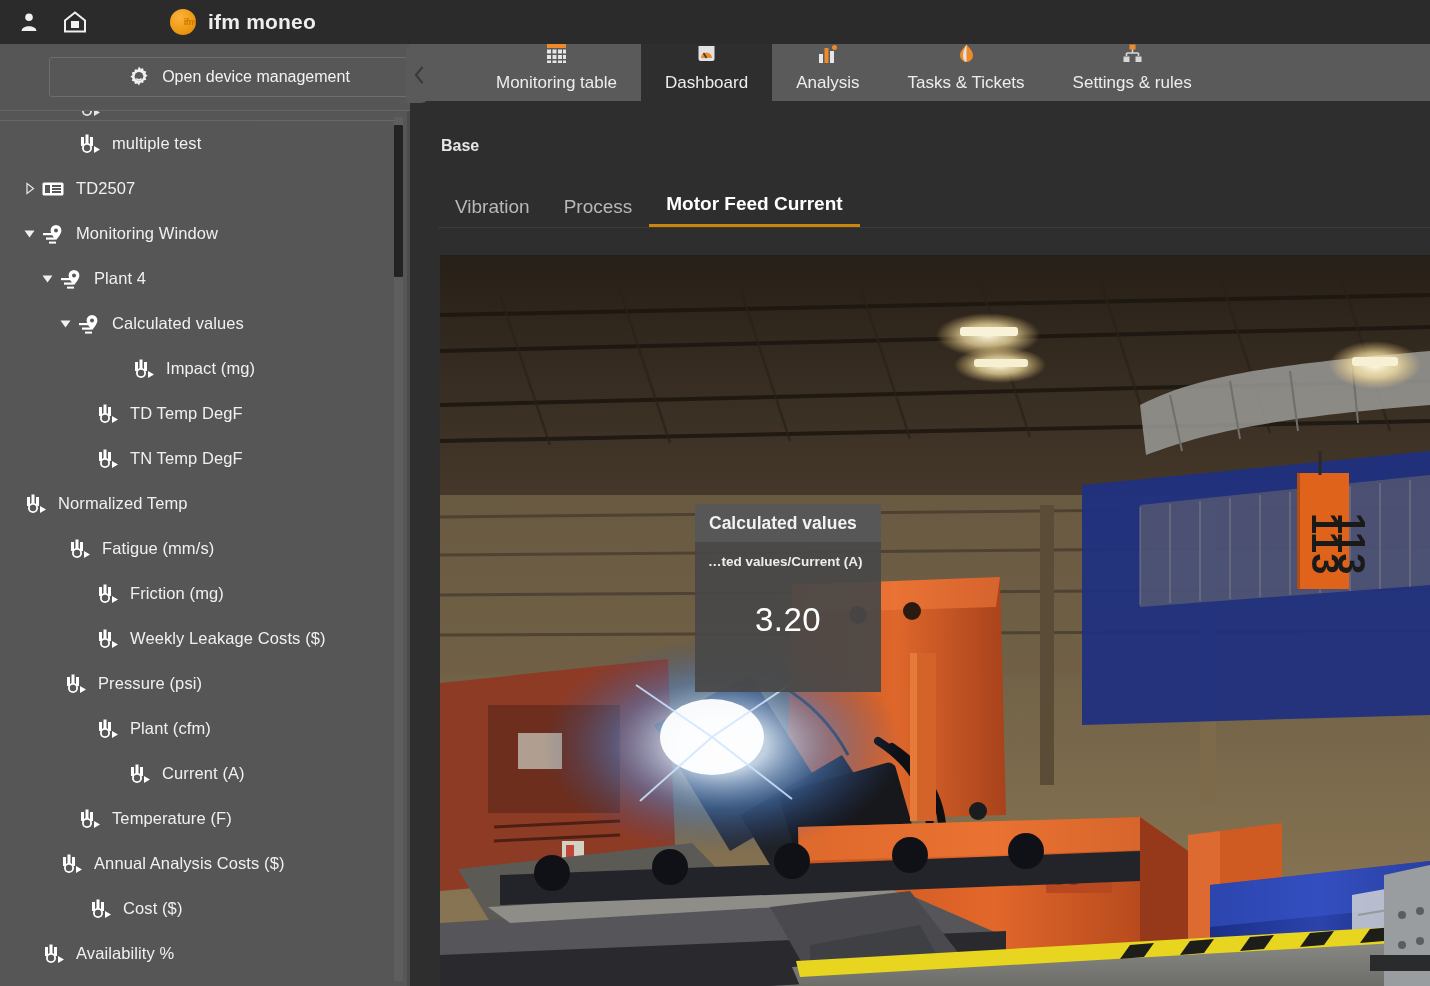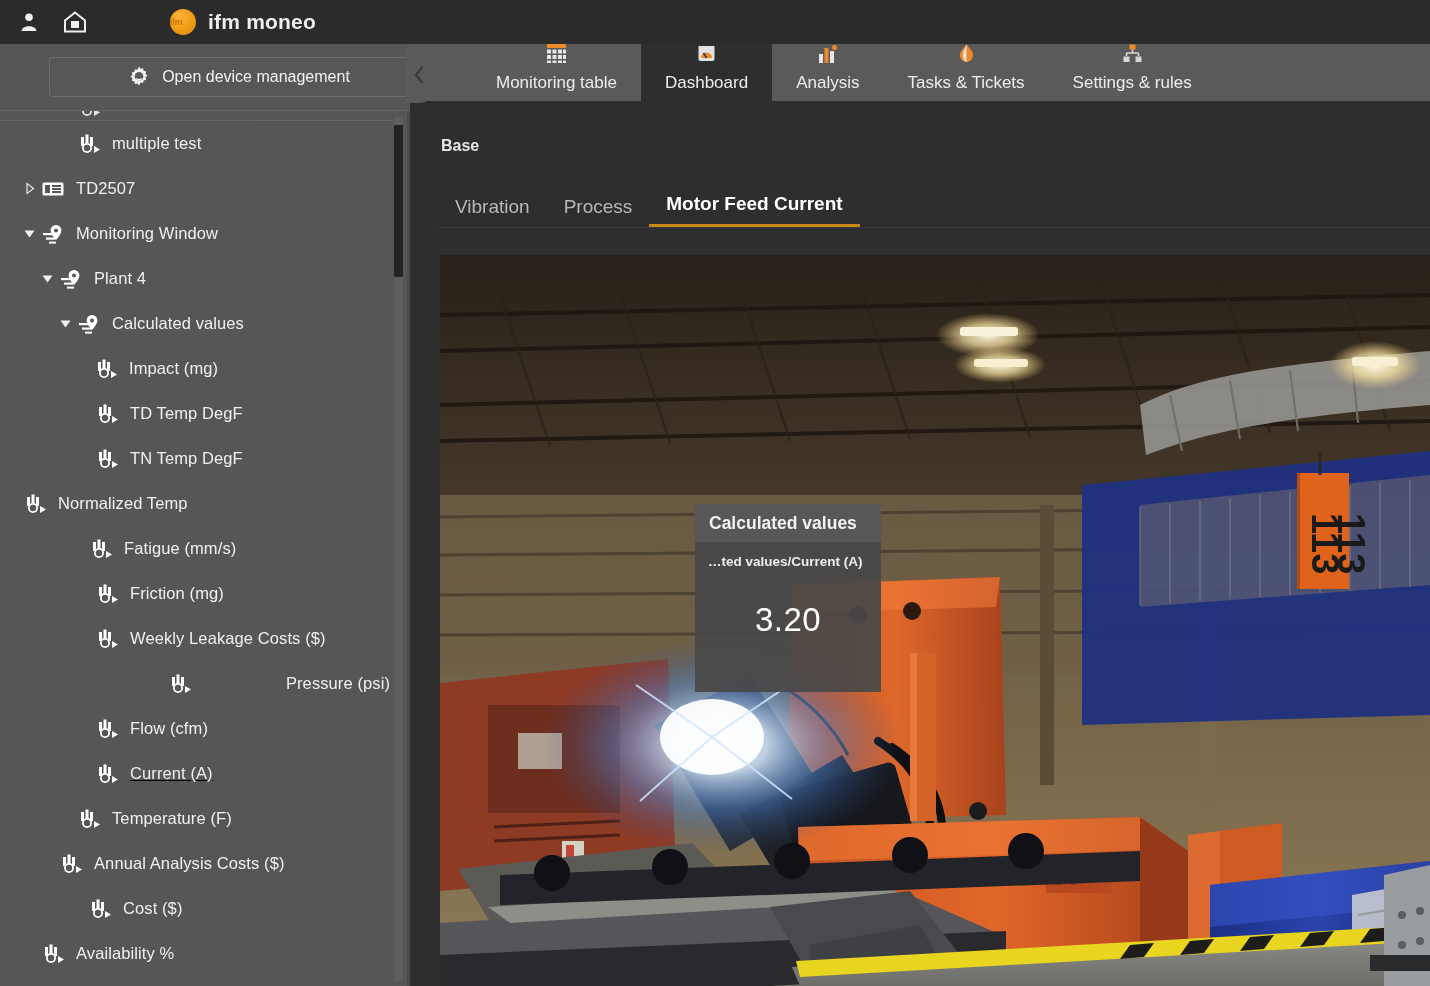--- a/index.html
+++ b/index.html
@@ -20,21 +20,21 @@
   .topbar-icon {
     width: 34px; height: 34px; margin-left: 12px;
     display: flex; align-items: center; justify-content: center;
     cursor: pointer;
   }
   .topbar-icon svg { display: block; }
   .brand { display: flex; align-items: center; margin-left: 78px; }
   .brand-logo {
     width: 26px; height: 26px; border-radius: 50%;
     background: radial-gradient(circle at 38% 32%, #fcb23c 0%, #f2a01a 45%, #d98606 100%);
-    display: flex; align-items: center; justify-content: flex-start;
+    display: flex; align-items: center; justify-content: flex-end;
     font-size: 9px; font-weight: bold; color: #c87500; letter-spacing: -0.4px;
   }
   .brand-name {
     margin-left: 12px; color: #eeeeee; font-size: 21px; font-weight: bold;
     letter-spacing: 0.2px;
   }
 
   
   .leftpanel {
     position: absolute; left: 0; top: 44px; width: 410px; height: 942px;
@@ -311,21 +311,21 @@
                   <path d="M15 3 a5.4 5.4 0 0 0-5.4 5.4 C9.6 12.2 15 18 15 18 s5.4-5.8 5.4-9.6 A5.4 5.4 0 0 0 15 3 z" fill="#fff"></path>
                   <circle cx="15" cy="8.4" r="2" fill="#565656"></circle>
                   <rect x="2" y="11" width="11" height="2.2" fill="#fff"></rect>
                   <rect x="5" y="15.5" width="9" height="2.2" fill="#fff"></rect>
                   <rect x="8" y="19.6" width="7" height="2" fill="#fff"></rect>
                 </svg>
               </span>
             </span>
             <span class="tree-label">Calculated values</span>
           </div>
-          <div class="tree-row" style="padding-left: 71px;">
+          <div class="tree-row" style="padding-left: 108px;">
             <span class="tw"></span>
             <span class="tree-icon">
               <span style="display: flex; align-items: center;">
                 <svg width="24" height="24" viewBox="0 0 24 24">
                   <rect x="4" y="5" width="3" height="9" fill="#fff"></rect>
                   <rect x="8.5" y="2.5" width="3" height="11" fill="#fff"></rect>
                   <rect x="13" y="5" width="3" height="9" fill="#fff"></rect>
                   <circle cx="10" cy="16" r="5" fill="#fff"></circle>
                   <circle cx="10" cy="16" r="3.2" fill="#565656"></circle>
                   <path d="M17 14 L23 17.5 L17 21 Z" fill="#fff"></path>
@@ -375,21 +375,21 @@
                   <rect x="8.5" y="2.5" width="3" height="11" fill="#fff"></rect>
                   <rect x="13" y="5" width="3" height="9" fill="#fff"></rect>
                   <circle cx="10" cy="16" r="5" fill="#fff"></circle>
                   <circle cx="10" cy="16" r="3.2" fill="#565656"></circle>
                   <path d="M17 14 L23 17.5 L17 21 Z" fill="#fff"></path>
                 </svg>
               </span>
             </span>
             <span class="tree-label">Normalized Temp</span>
           </div>
-          <div class="tree-row" style="padding-left: 66px;">
+          <div class="tree-row" style="padding-left: 44px;">
             <span class="tw"></span>
             <span class="tree-icon">
               <span style="display: flex; align-items: center;">
                 <svg width="24" height="24" viewBox="0 0 24 24">
                   <rect x="4" y="5" width="3" height="9" fill="#fff"></rect>
                   <rect x="8.5" y="2.5" width="3" height="11" fill="#fff"></rect>
                   <rect x="13" y="5" width="3" height="9" fill="#fff"></rect>
                   <circle cx="10" cy="16" r="5" fill="#fff"></circle>
                   <circle cx="10" cy="16" r="3.2" fill="#565656"></circle>
                   <path d="M17 14 L23 17.5 L17 21 Z" fill="#fff"></path>
@@ -423,21 +423,21 @@
                   <rect x="8.5" y="2.5" width="3" height="11" fill="#fff"></rect>
                   <rect x="13" y="5" width="3" height="9" fill="#fff"></rect>
                   <circle cx="10" cy="16" r="5" fill="#fff"></circle>
                   <circle cx="10" cy="16" r="3.2" fill="#565656"></circle>
                   <path d="M17 14 L23 17.5 L17 21 Z" fill="#fff"></path>
                 </svg>
               </span>
             </span>
             <span class="tree-label">Weekly Leakage Costs ($)</span>
           </div>
-          <div class="tree-row" style="padding-left: 62px; justify-content: space-between;">
+          <div class="tree-row" style="padding-left: 40px;">
             <span class="tw"></span>
             <span class="tree-icon">
               <span style="display: flex; align-items: center;">
                 <svg width="24" height="24" viewBox="0 0 24 24">
                   <rect x="4" y="5" width="3" height="9" fill="#fff"></rect>
                   <rect x="8.5" y="2.5" width="3" height="11" fill="#fff"></rect>
                   <rect x="13" y="5" width="3" height="9" fill="#fff"></rect>
                   <circle cx="10" cy="16" r="5" fill="#fff"></circle>
                   <circle cx="10" cy="16" r="3.2" fill="#565656"></circle>
                   <path d="M17 14 L23 17.5 L17 21 Z" fill="#fff"></path>
@@ -453,23 +453,23 @@
                 <svg width="24" height="24" viewBox="0 0 24 24">
                   <rect x="4" y="5" width="3" height="9" fill="#fff"></rect>
                   <rect x="8.5" y="2.5" width="3" height="11" fill="#fff"></rect>
                   <rect x="13" y="5" width="3" height="9" fill="#fff"></rect>
                   <circle cx="10" cy="16" r="5" fill="#fff"></circle>
                   <circle cx="10" cy="16" r="3.2" fill="#565656"></circle>
                   <path d="M17 14 L23 17.5 L17 21 Z" fill="#fff"></path>
                 </svg>
               </span>
             </span>
-            <span class="tree-label">Flow (cfm)</span>
-          </div>
-          <div class="tree-row" style="padding-left: 72px; text-decoration: underline;">
+            <span class="tree-label">Plant (cfm)</span>
+          </div>
+          <div class="tree-row" style="padding-left: 104px;">
             <span class="tw"></span>
             <span class="tree-icon">
               <span style="display: flex; align-items: center;">
                 <svg width="24" height="24" viewBox="0 0 24 24">
                   <rect x="4" y="5" width="3" height="9" fill="#fff"></rect>
                   <rect x="8.5" y="2.5" width="3" height="11" fill="#fff"></rect>
                   <rect x="13" y="5" width="3" height="9" fill="#fff"></rect>
                   <circle cx="10" cy="16" r="5" fill="#fff"></circle>
                   <circle cx="10" cy="16" r="3.2" fill="#565656"></circle>
                   <path d="M17 14 L23 17.5 L17 21 Z" fill="#fff"></path>

